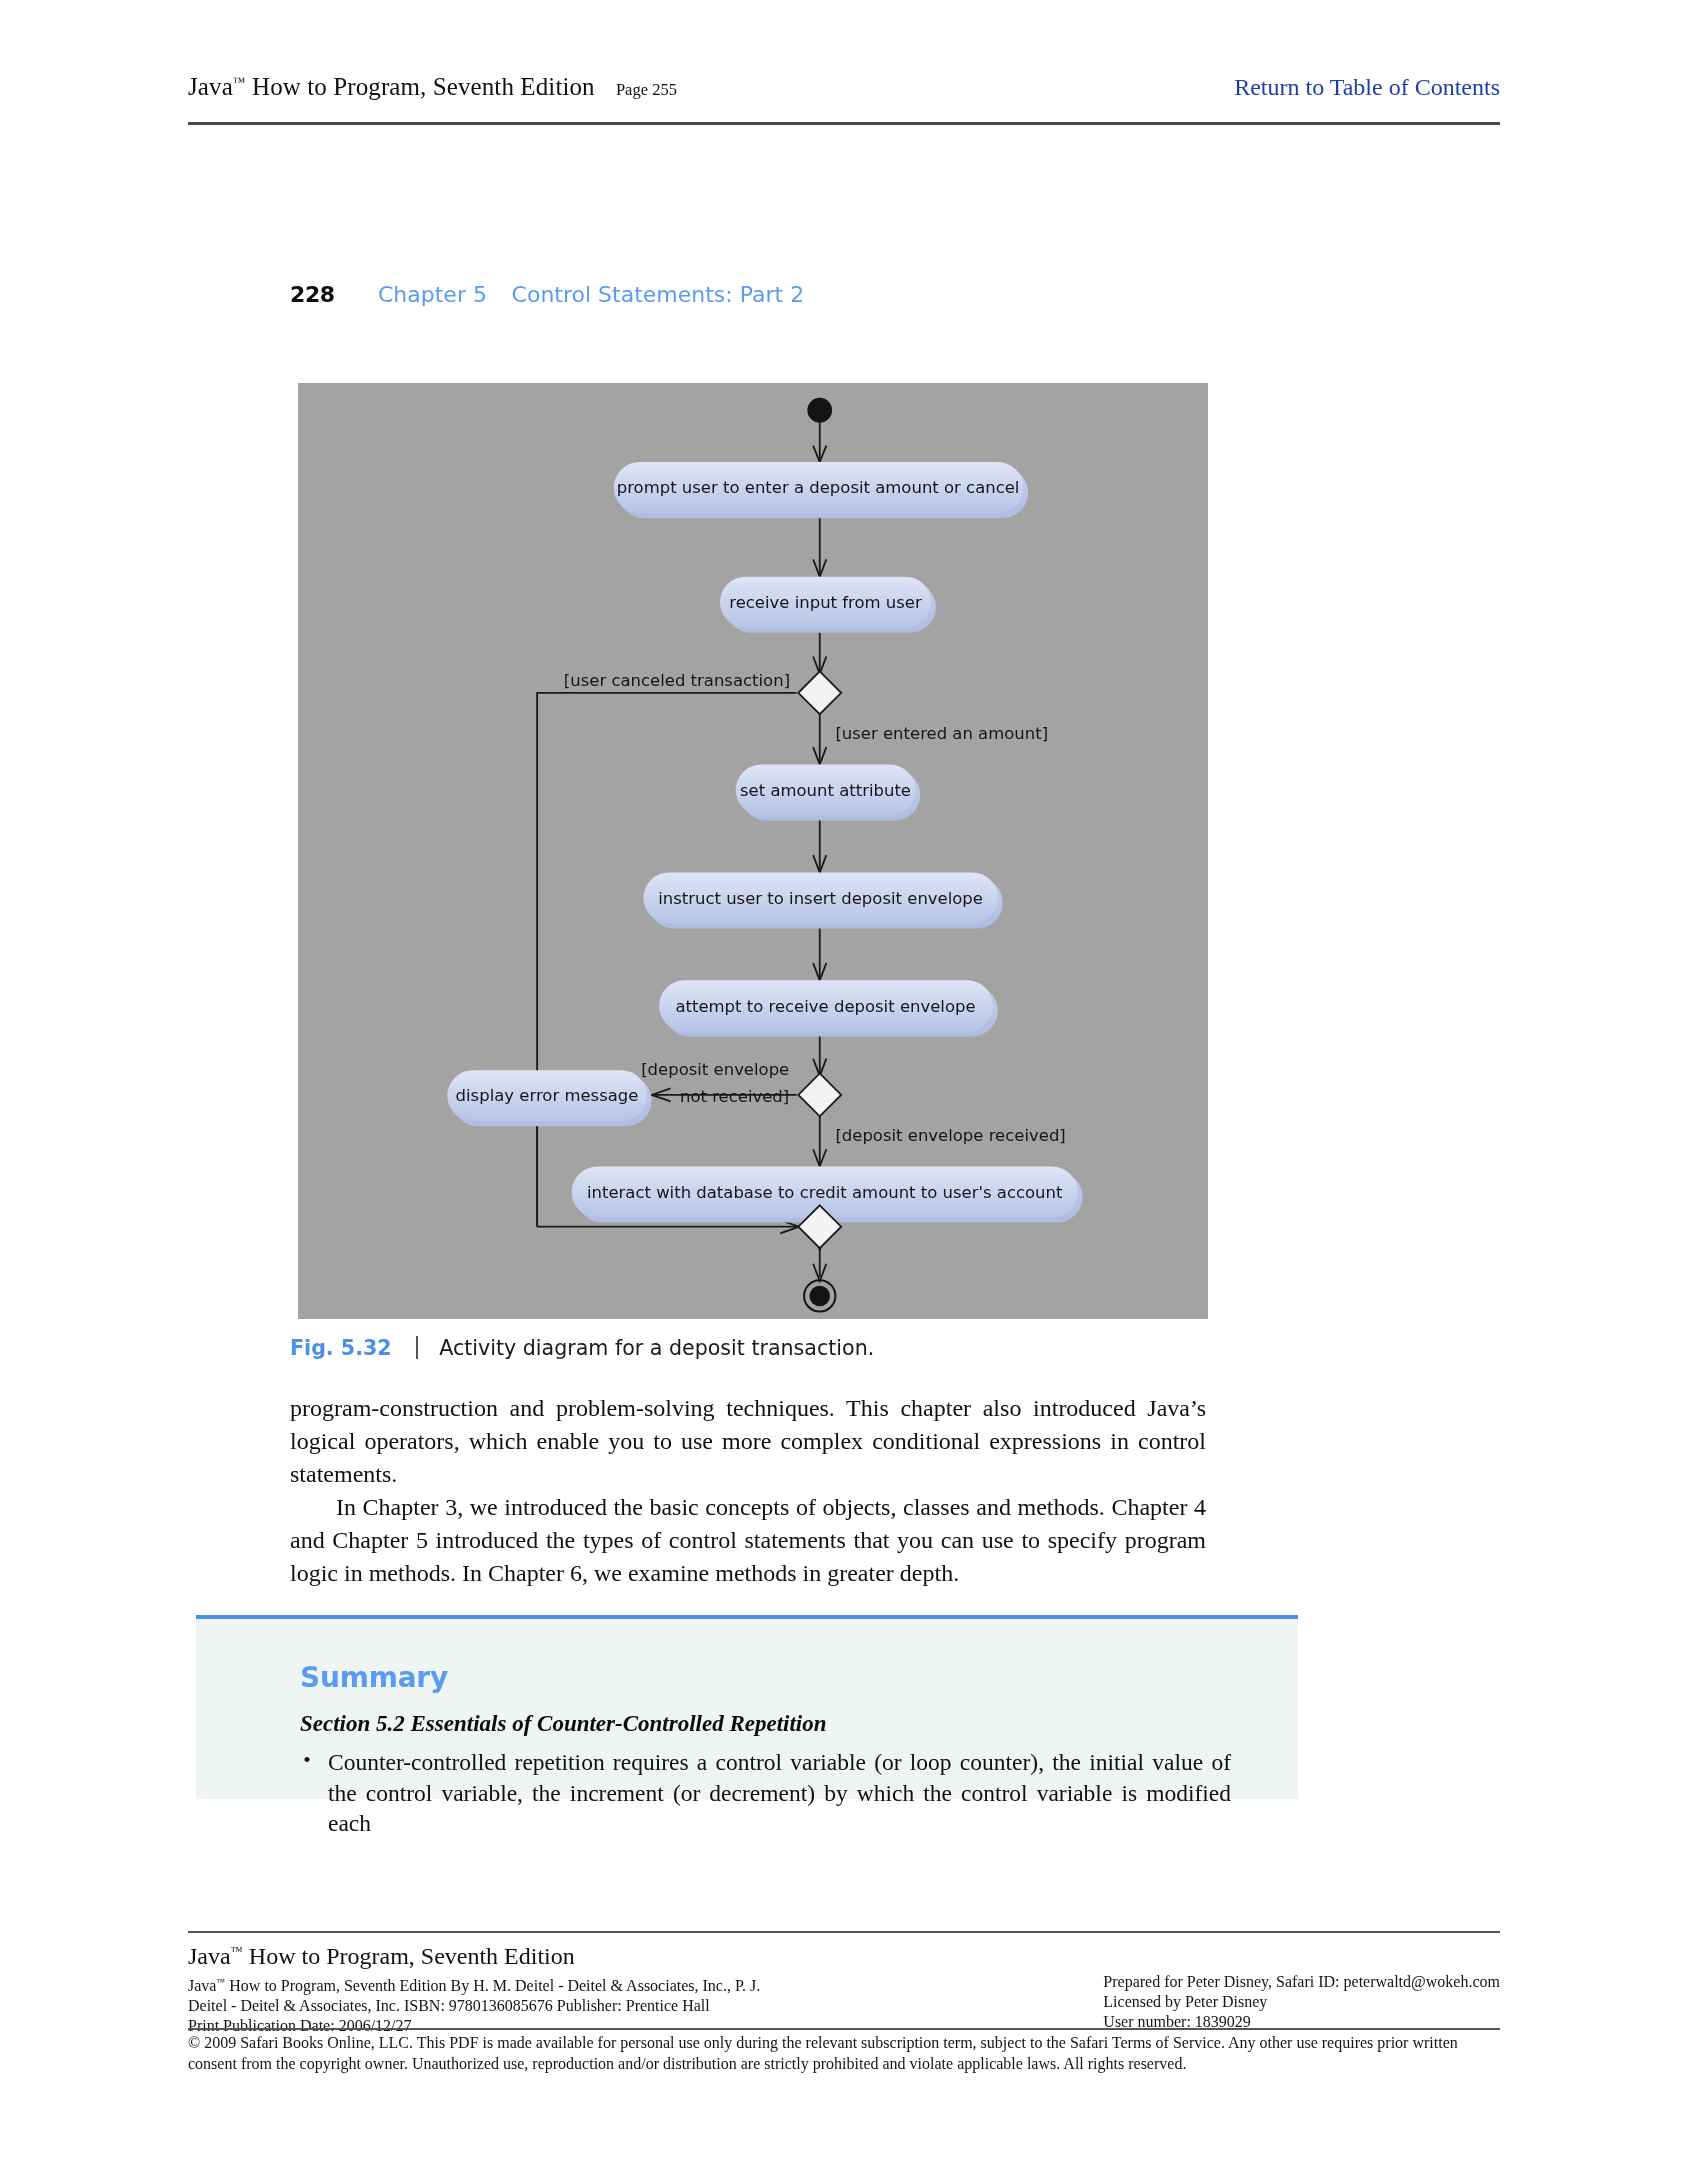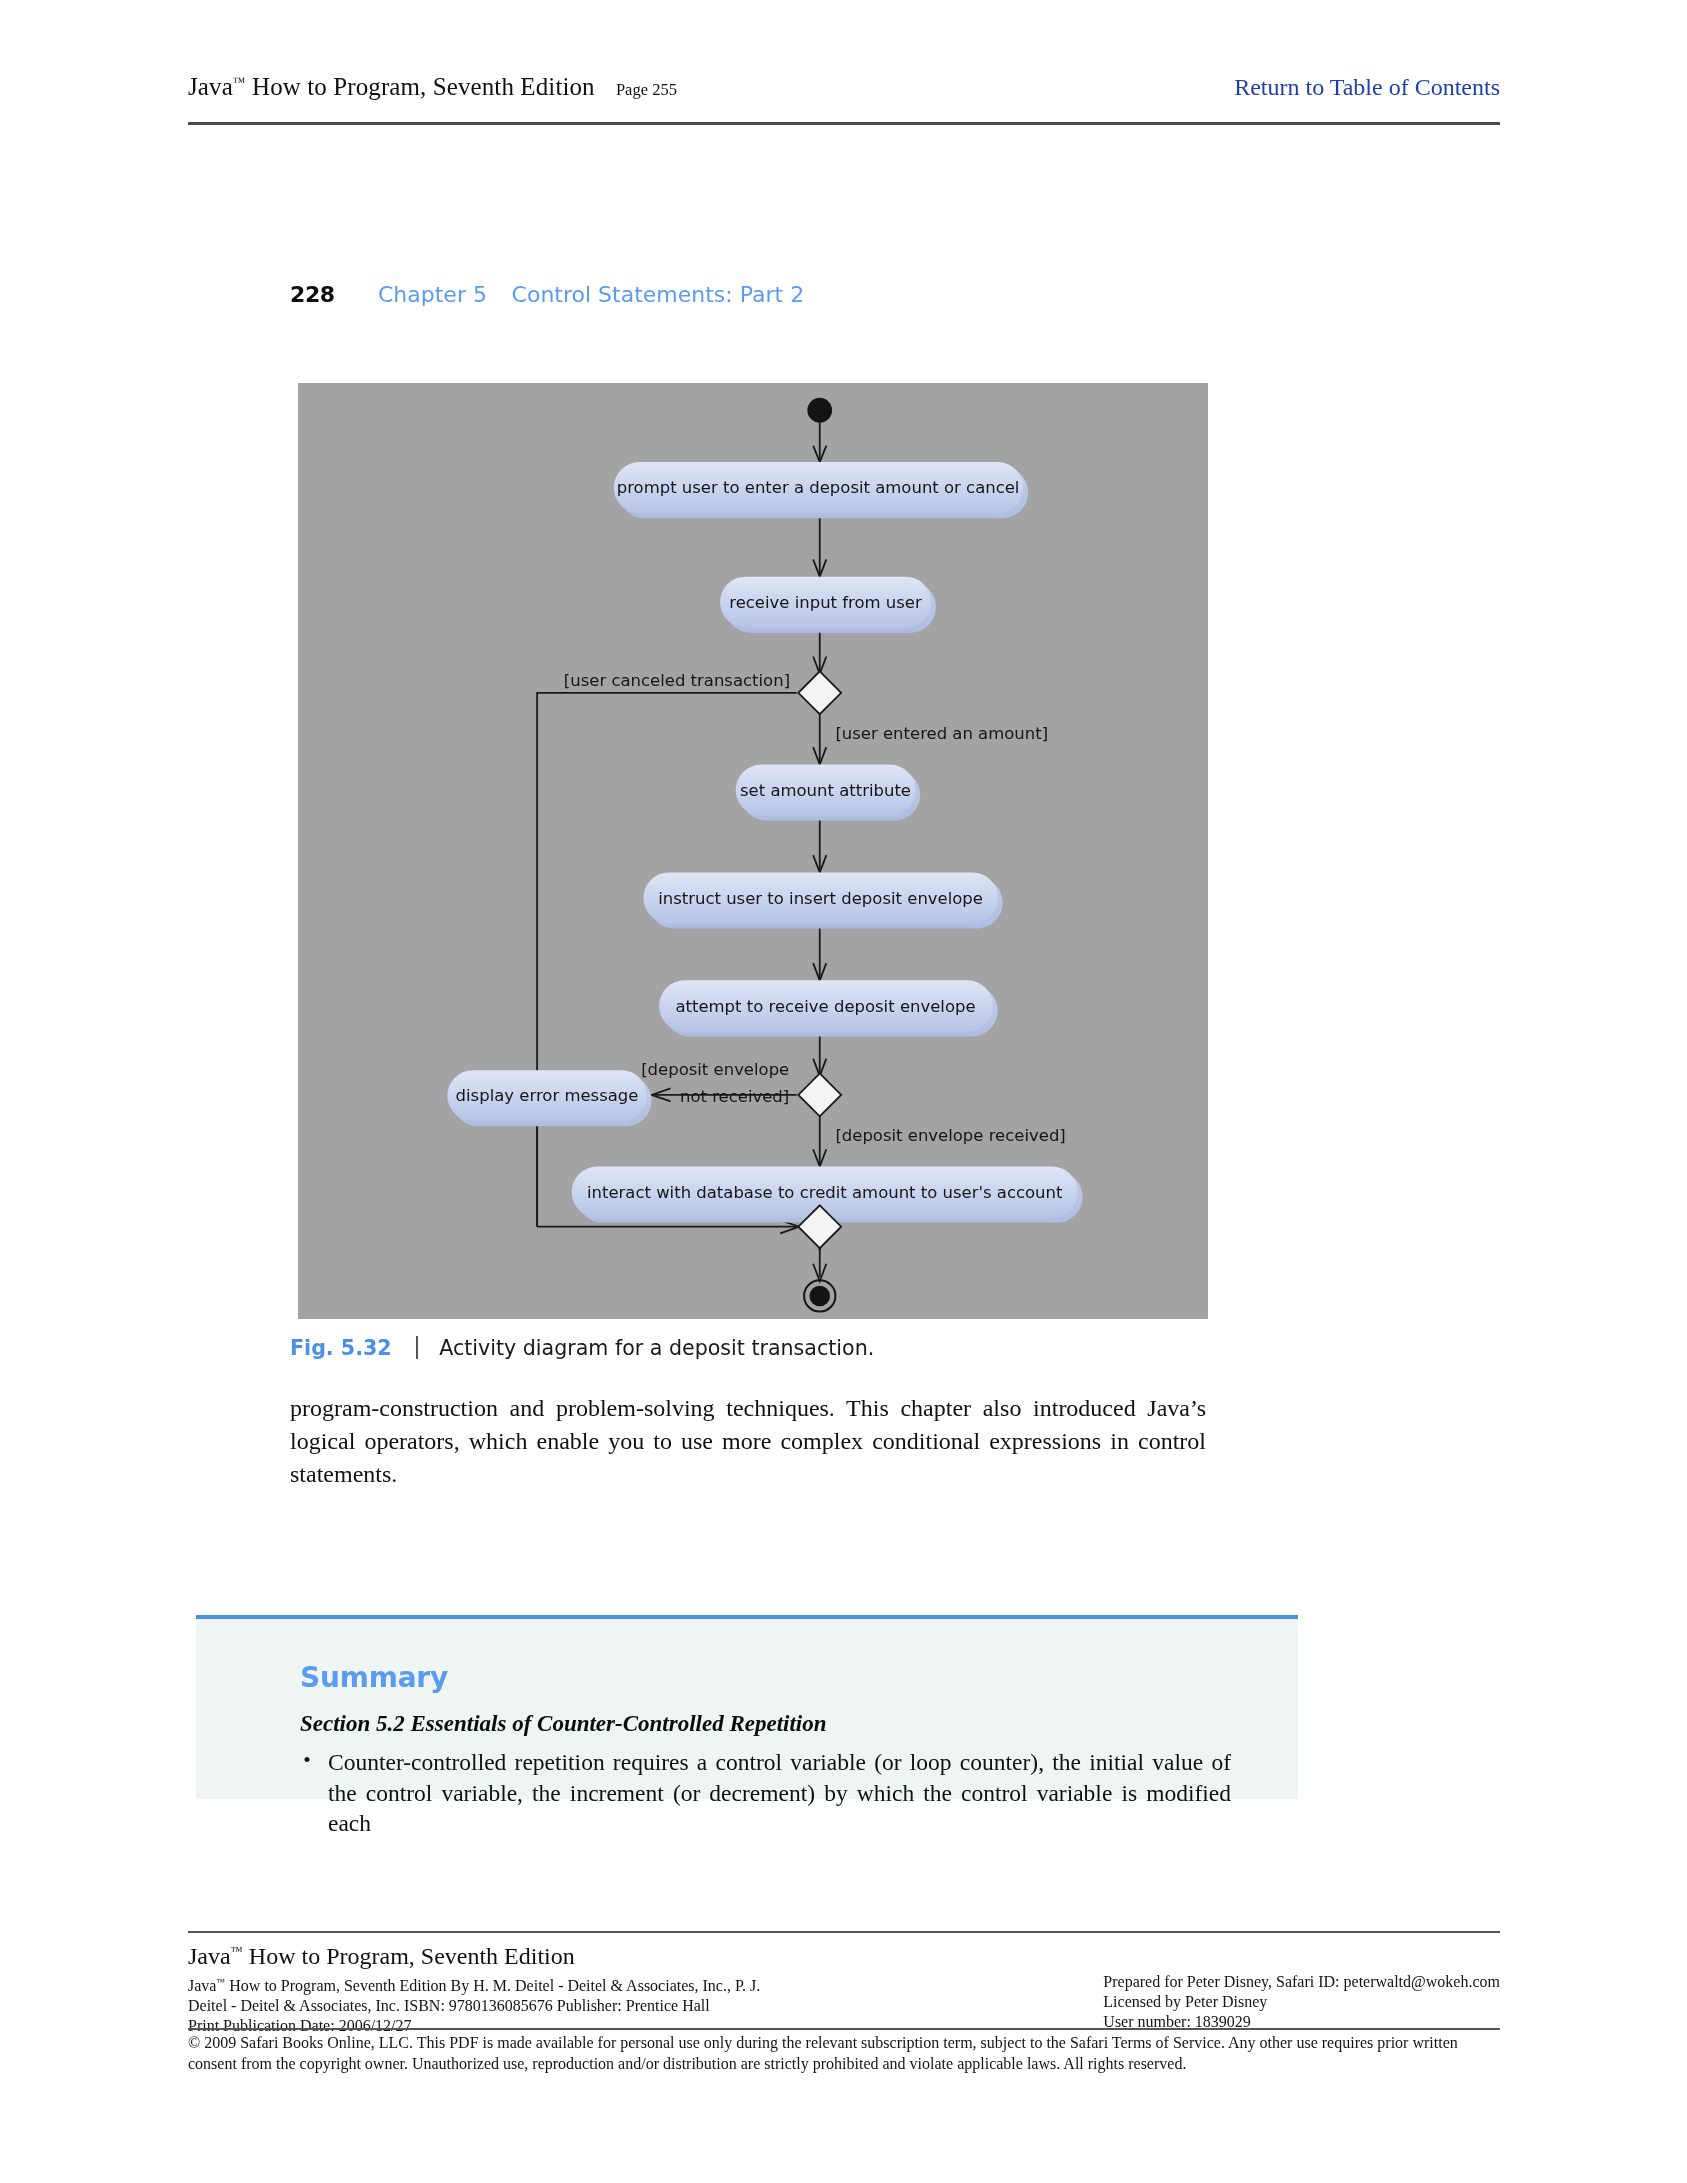--- a/index.html
+++ b/index.html
@@ -427,20 +427,21 @@
 </div>
 
 <div id="fig-caption">
   <span class="fig-num">Fig. 5.32</span>
   <span class="fig-bar"></span>
   <span class="fig-text">Activity diagram for a deposit transaction.</span>
 </div>
 
 <div id="body-text">
   <p>program-construction and problem-solving techniques. This chapter also introduced Java’s logical operators, which enable you to use more complex conditional expressions in control statements.</p>
+  <p class="indent">In Chapter 3, we introduced the basic concepts of objects, classes and methods. Chapter 4 and Chapter 5 introduced the types of control statements that you can use to specify program logic in methods. In Chapter 6, we examine methods in greater depth.</p>
 </div>
 
 <div id="summary-box">
   <div id="summary-rule"></div>
   <div id="summary-title">Summary</div>
   <div id="summary-section">Section 5.2 Essentials of Counter-Controlled Repetition</div>
   <div id="summary-list">
     <div class="sum-item">
       <span class="sum-bullet">•</span>
       <span>Counter-controlled repetition requires a control variable (or loop counter), the initial value of the control variable, the increment (or decrement) by which the control variable is modified each</span>

